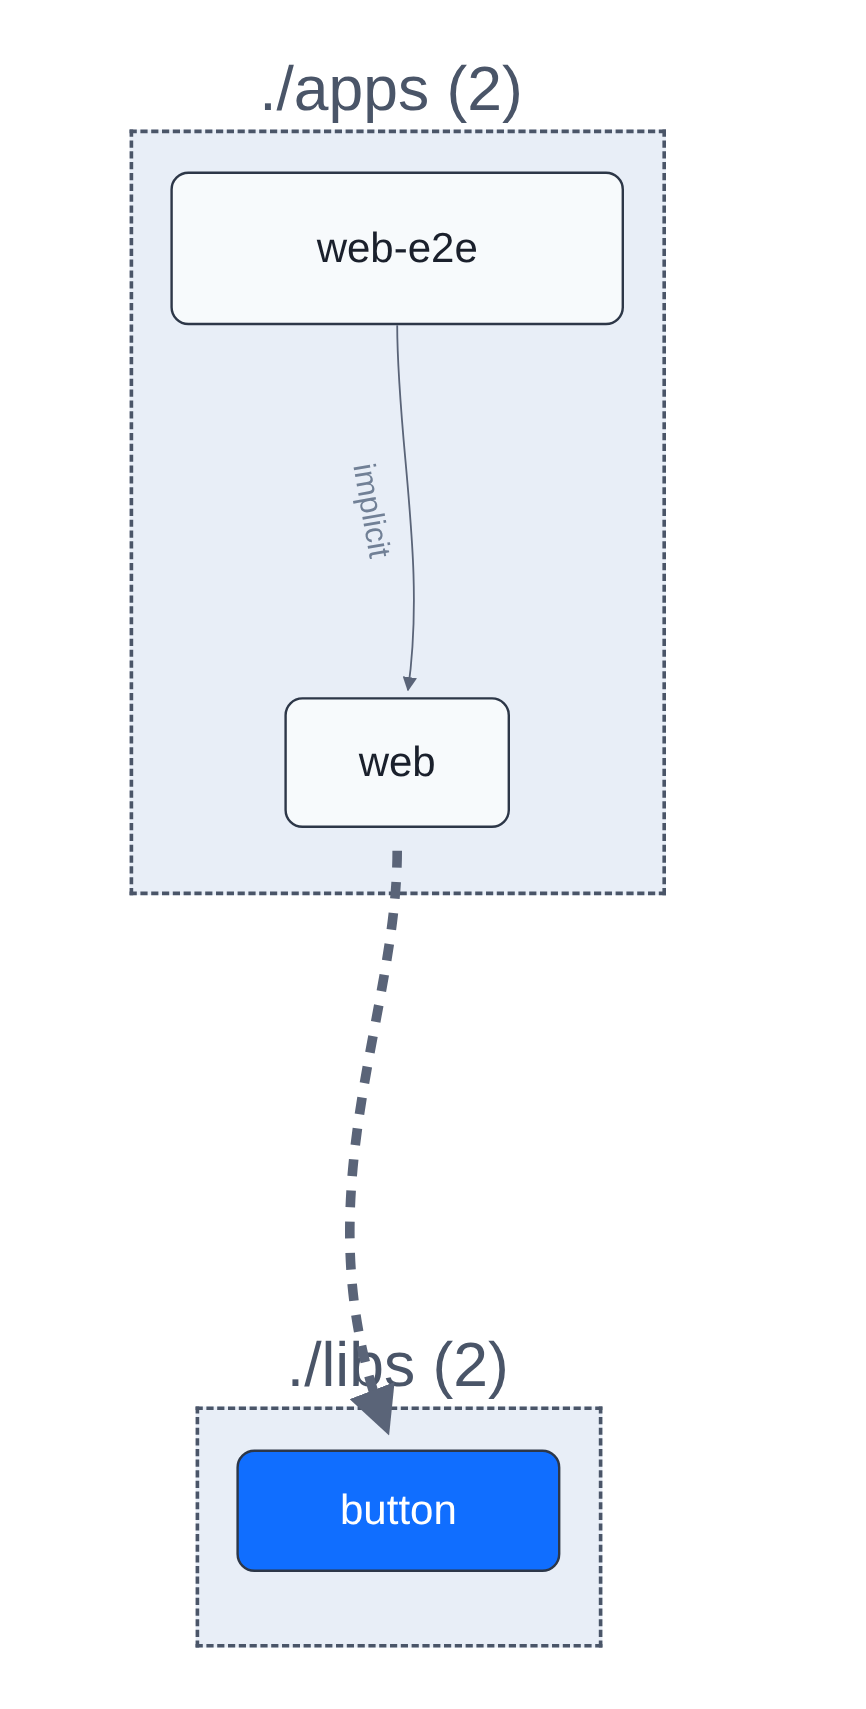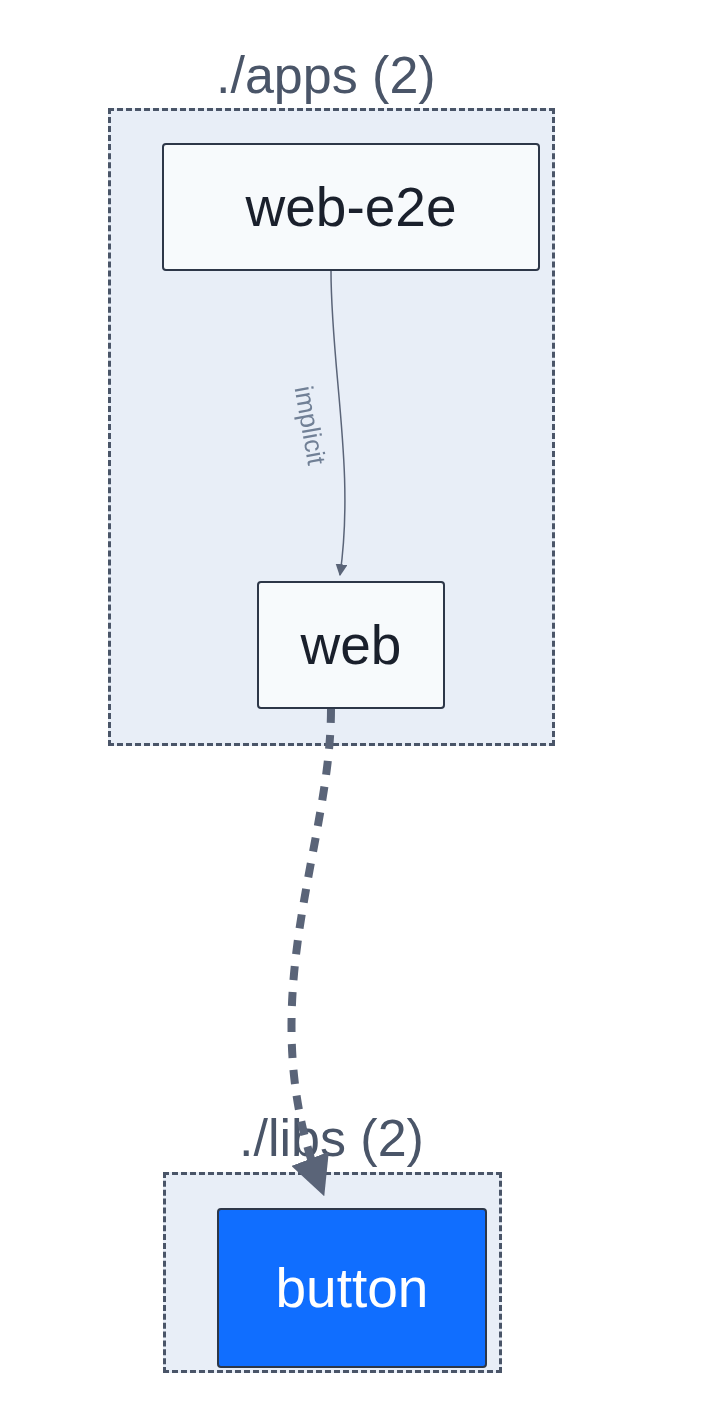--- a/index.html
+++ b/index.html
@@ -23,27 +23,26 @@
       white-space: nowrap;
     }
     .group-box {
       position: absolute;
       background: #e8eef7;
       border: 3px dashed #4a5568;
     }
     .node {
       position: absolute;
       border: 2px solid #2d3748;
-      border-radius: 4px;
+      border-radius: 15px;
       display: flex;
       align-items: center;
       justify-content: center;
-      font-size: 55px;
+      font-size: 35px;
       font-weight: 400;
-      margin-left: 20px;
     }
     .node-plain {
       background: #f7fafc;
       color: #1a202c;
     }
     .node-selected {
       background: #1a6dff;
       background: #106eff;
       color: #ffffff;
     }
@@ -66,31 +65,31 @@
 <body>
 
 <div class="group-label" style="left: 216px; top: 45px; text-align: right;">./apps (2)</div>
 
 <div class="group-box" style="left: 108px; top: 108px; width: 447px; height: 638px;"></div>
 
 <div class="node node-plain" style="left: 142px; top: 143px; width: 378px; height: 128px;">
   <span>web-e2e</span>
 </div>
 
-<div class="node node-plain" style="left: 237px; top: 581px; width: 188px; height: 128px;">
+<div class="node node-plain" style="left: 237px; top: 581px; width: 188px; height: 109px;">
   <span>web</span>
 </div>
 
 <div class="edge-label" style="left: 270px; top: 410px;">implicit</div>
 
 <div class="group-label" style="left: 239px; top: 1108px;">./libs (2)</div>
 
 <div class="group-box" style="left: 163px; top: 1172px; width: 339px; height: 201px;"></div>
 
-<div class="node node-selected" style="left: 197px; top: 1208px; width: 270px; height: 160px; text-align: center;">
+<div class="node node-selected" style="left: 197px; top: 1208px; width: 270px; height: 102px; text-align: center;">
   <span>button</span>
 </div>
 
 <svg class="edges">
   <defs>
     <marker id="arrow-thin" viewBox="0 0 10 10" refX="9" refY="5" markerWidth="8" markerHeight="8" orient="auto-start-reverse">
       <path d="M 0 0 L 10 5 L 0 10 z" fill="#5a6478"></path>
     </marker>
     <marker id="arrow-thick" viewBox="0 0 10 10" refX="7" refY="5" markerWidth="5" markerHeight="5" orient="auto-start-reverse">
       <path d="M 0 0 L 10 5 L 0 10 z" fill="#5a6478"></path>

